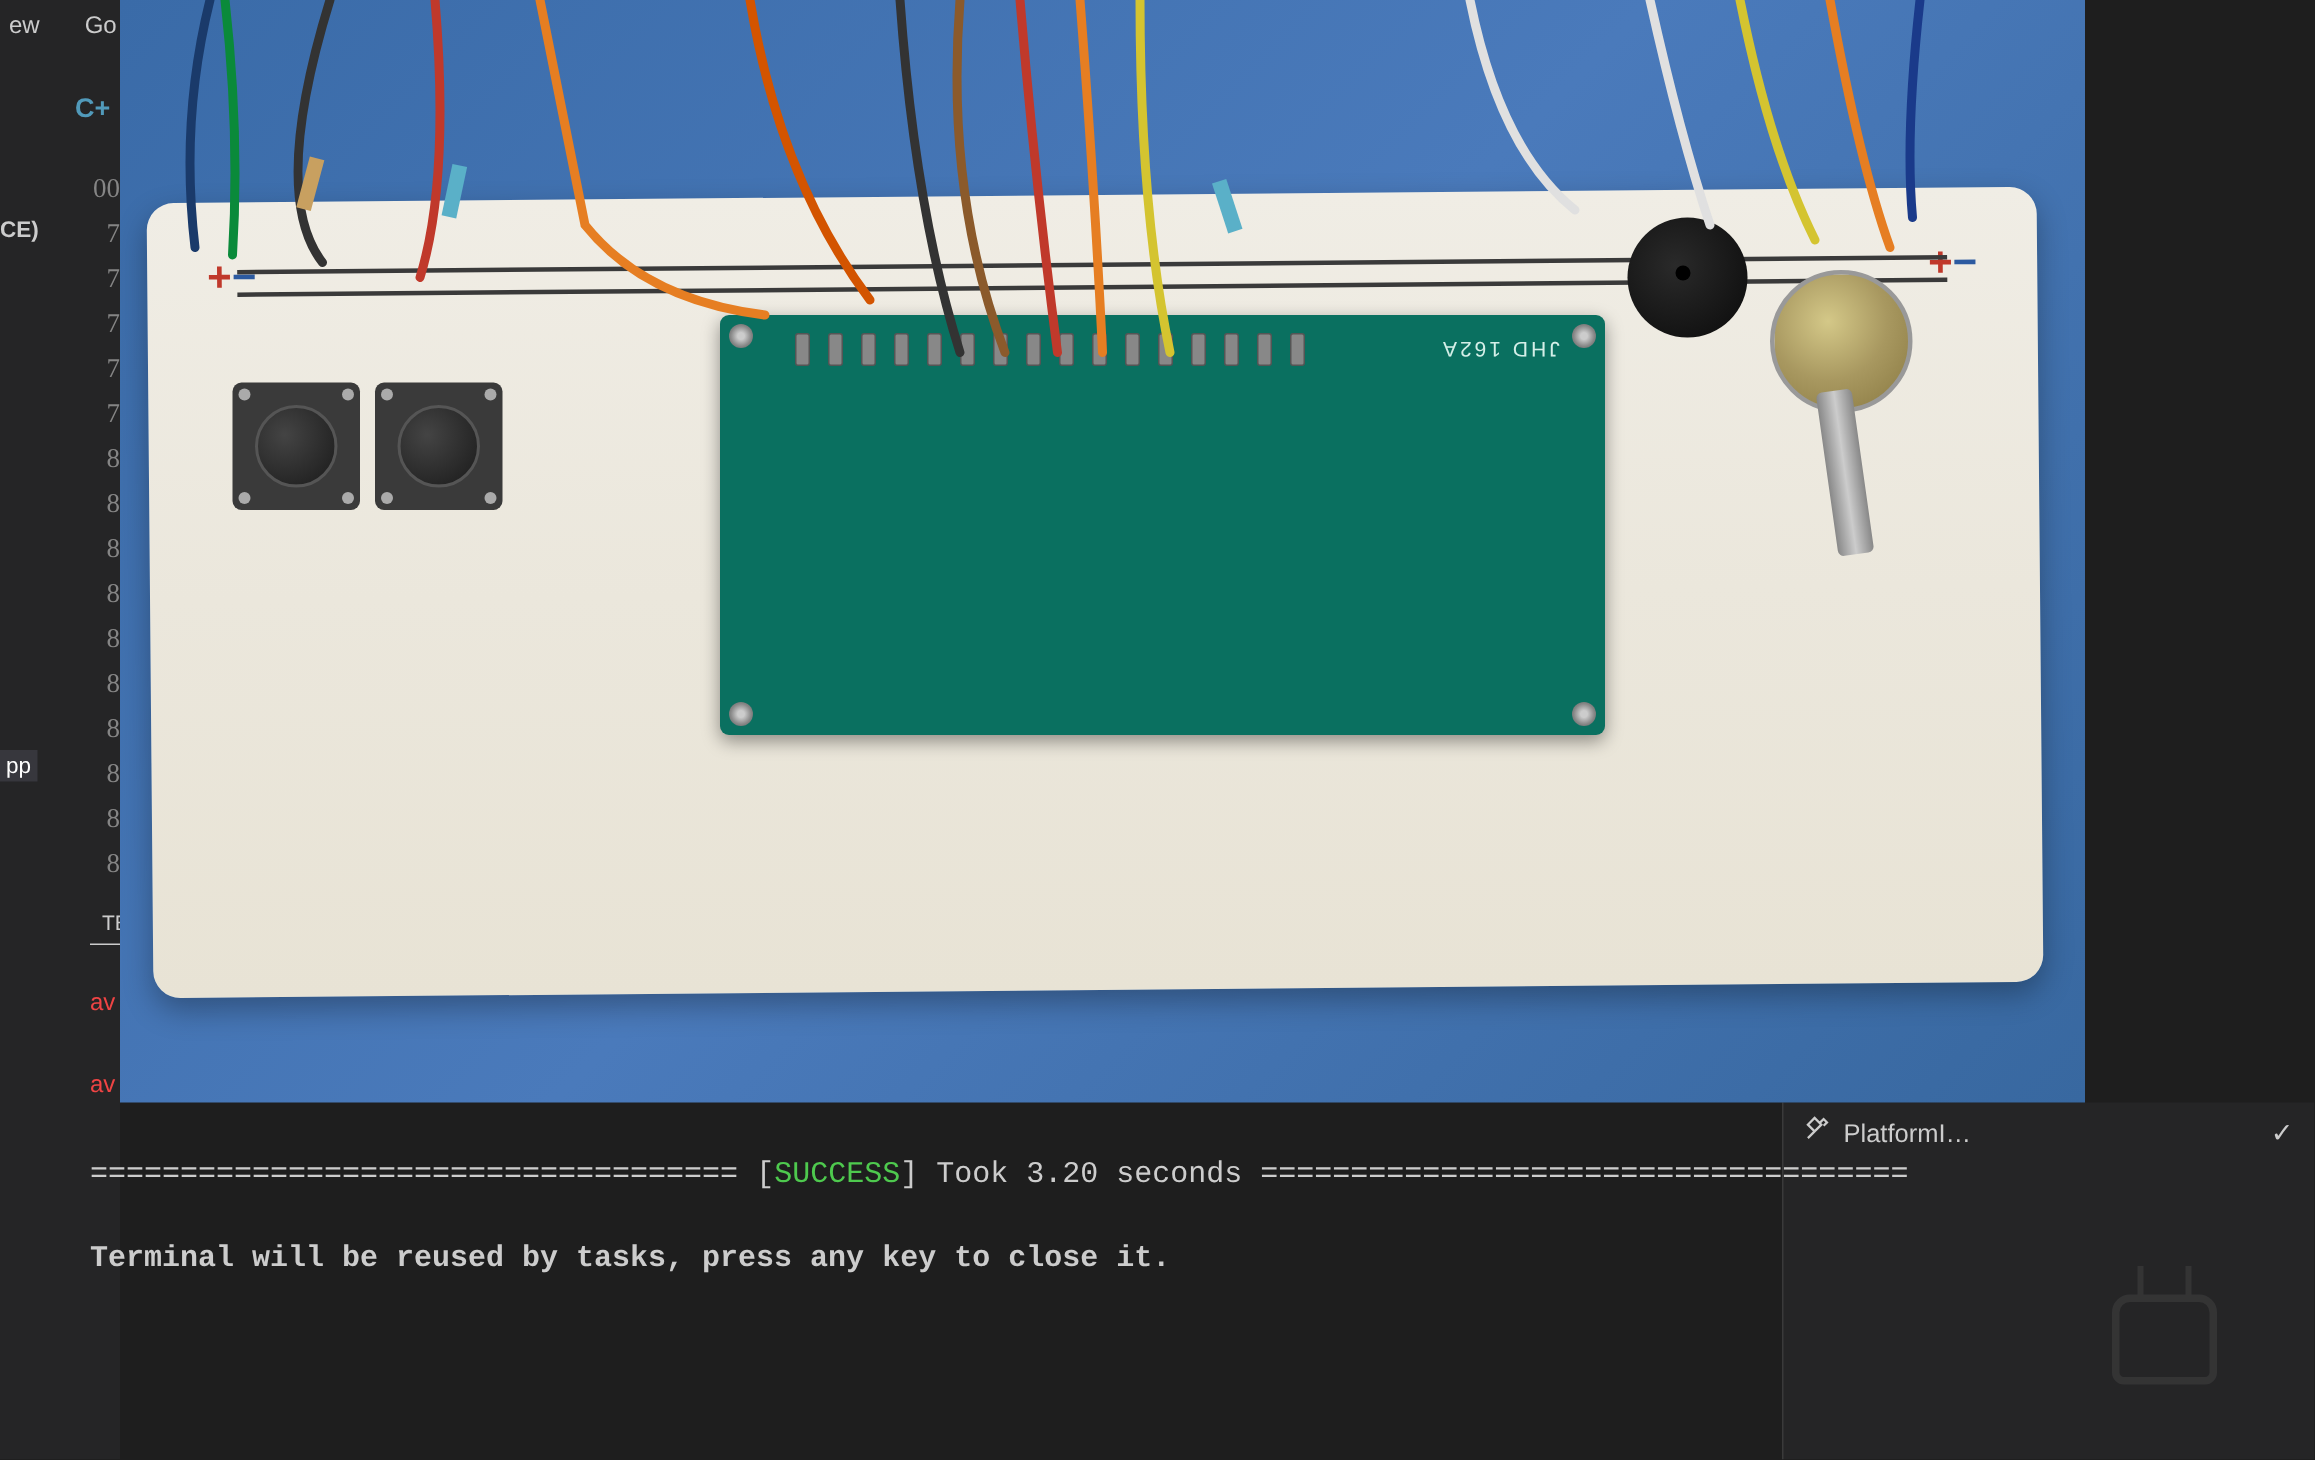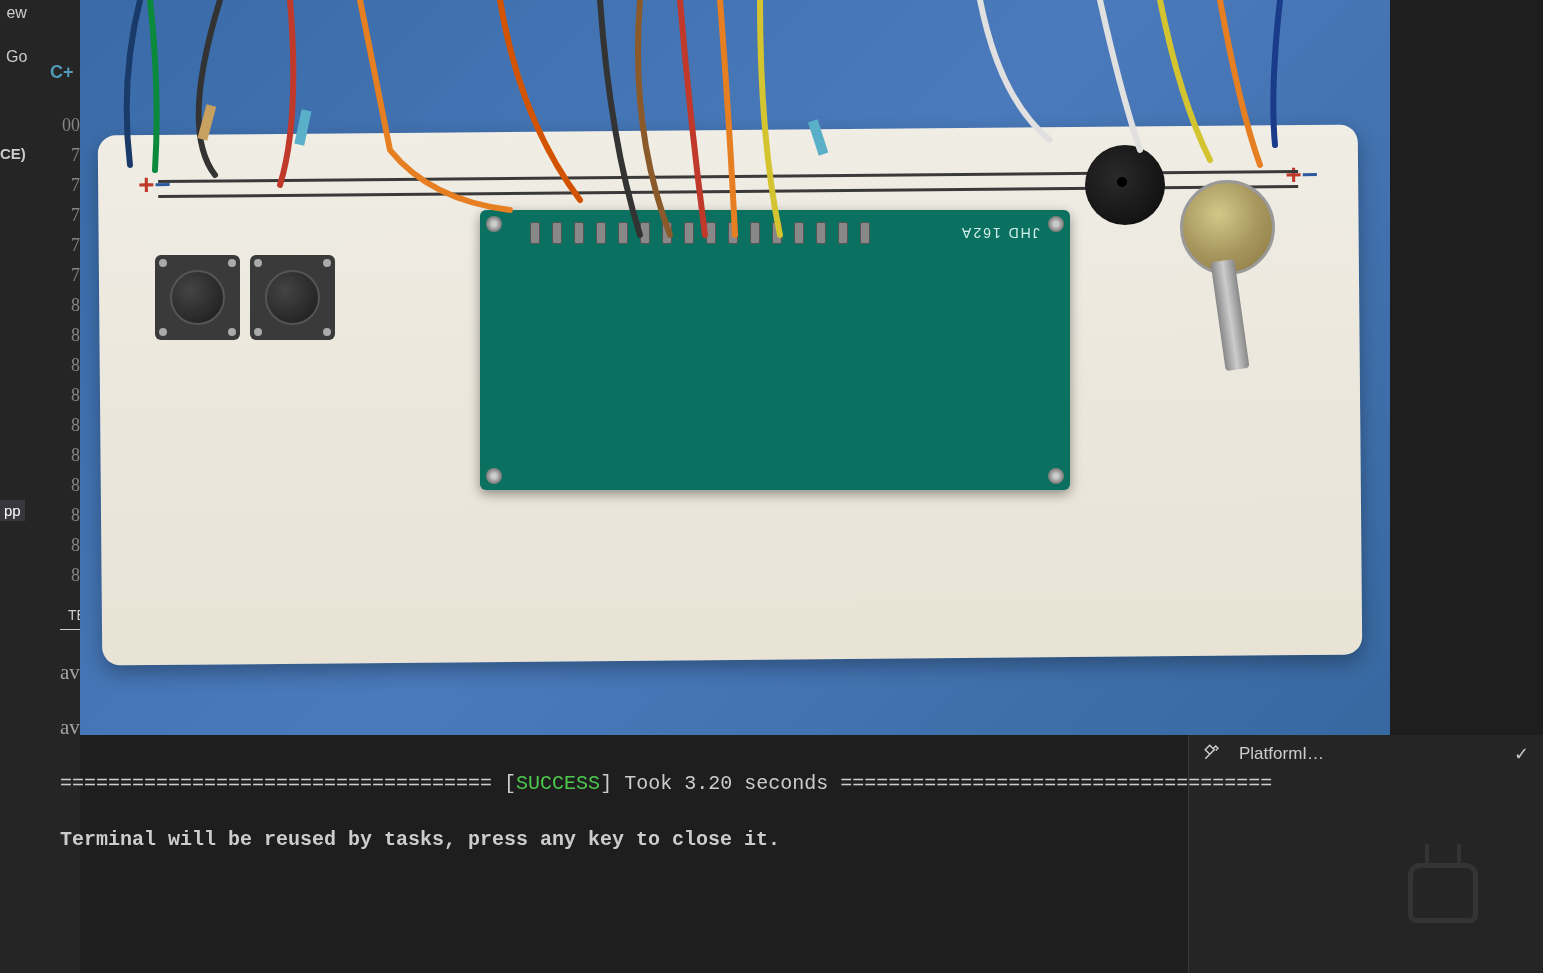--- a/index.html
+++ b/index.html
@@ -26,21 +26,20 @@
     position: absolute;
     top: 0; left: 0;
     height: 35px;
     display: flex;
     align-items: center;
     gap: 18px;
     font-size: 16px;
     color: #ccc;
     padding-left: 0px;
     z-index: 3;
-    flex-direction: column;
   }
   .menu-item { padding: 4px 6px; cursor: pointer; }
   .tab-strip {
     position: absolute;
     top: 55px; left: 30px;
     height: 35px;
     display: flex;
     align-items: center;
     z-index: 2;
   }
@@ -265,41 +264,41 @@
     font-family: 'Consolas', 'Courier New', monospace;
     font-size: 20px;
     color: #ccc;
     line-height: 1.4;
     z-index: 6;
   }
   .terminal-content .success { color: #4ec94e; }
   .term-line-av {
     position: absolute;
     left: 60px;
-    font-family: Liberation Serif, serif;
-    font-size: 21px;
-    color: #a3a3a3;
+    font-family: Liberation Sans, sans-serif;
+    font-size: 16px;
+    color: #ef4444;
     z-index: 3;
   }
 
   
   .right-panel {
     position: absolute;
     right: 0;
     top: 735px;
     width: 355px;
     height: 238px;
     background: #252526;
     z-index: 4;
     border-left: 1px solid #3a3a3a;
   }
   .right-panel-tab {
     display: flex;
-    align-items: center;
-    gap: 18px;
+    align-items: flex-end;
+    gap: 8px;
     padding: 8px 14px;
     font-size: 17px;
     color: #ccc;
   }
   .tools-icon {
     font-size: 16px;
   }
   .check-icon {
     margin-left: auto;
     font-size: 18px;

